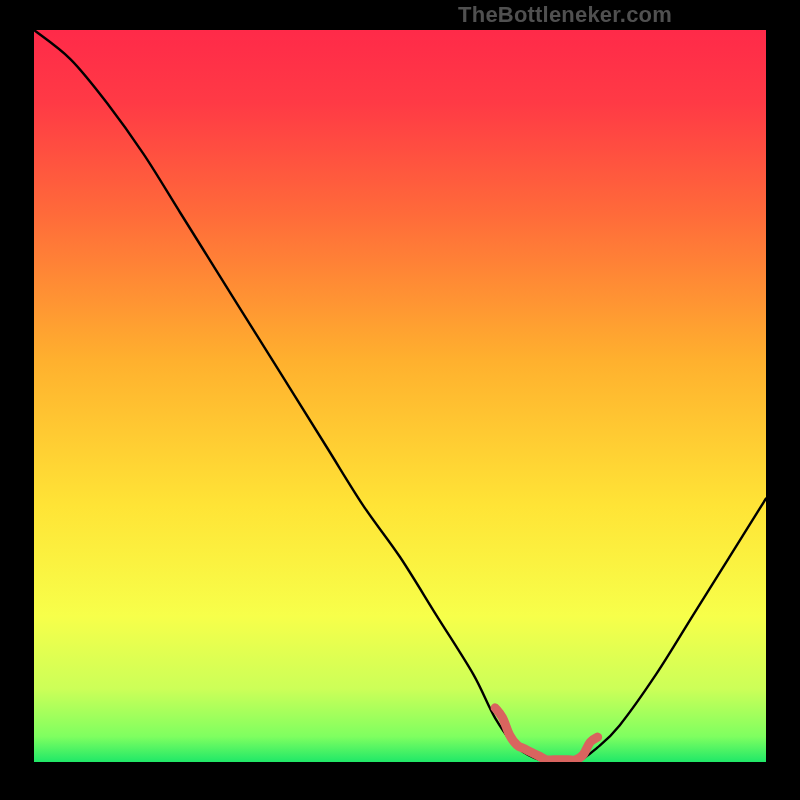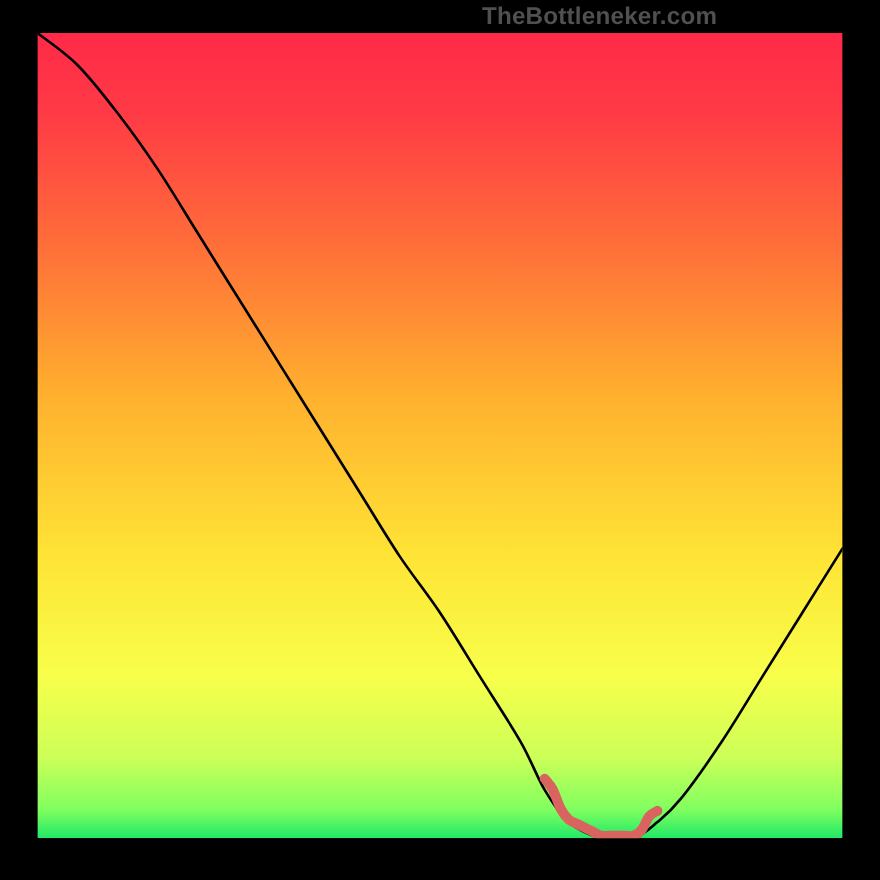--- a/index.html
+++ b/index.html
@@ -9,20 +9,21 @@
     height: 800px;
     background: #000;
     overflow: hidden;
     font-family: Arial, Helvetica, sans-serif;
   }
   .frame {
     position: absolute;
     left: 0; top: 0;
     width: 664px; height: 800px;
     background: #000;
+    padding-left: 20px;
   }
   .watermark {
     position: absolute;
     top: 2px;
     right: 12px;
     color: #505050;
     font-size: 22px;
     font-weight: bold;
     letter-spacing: 0.2px;
     z-index: 10;

